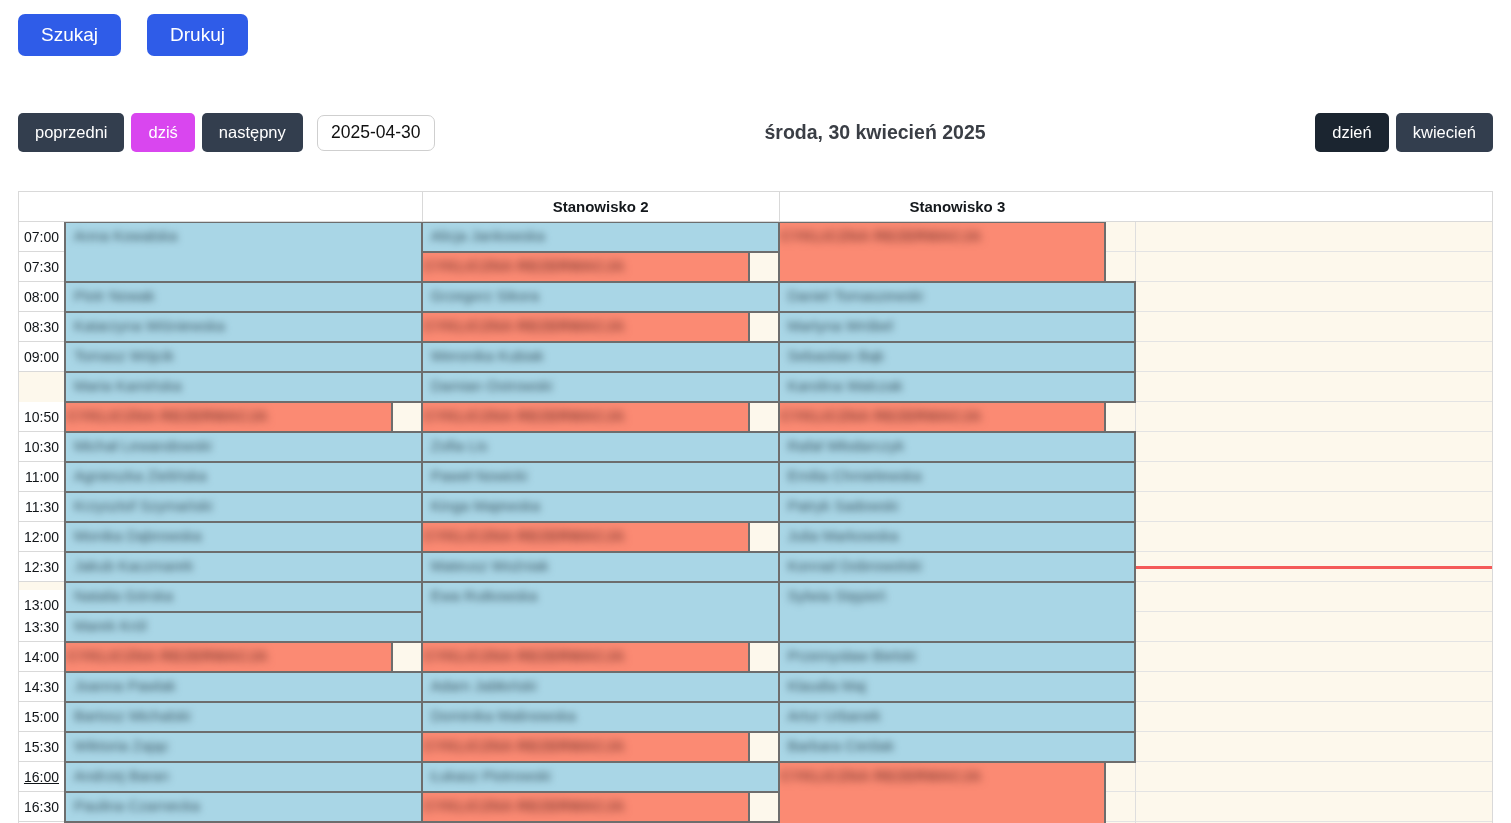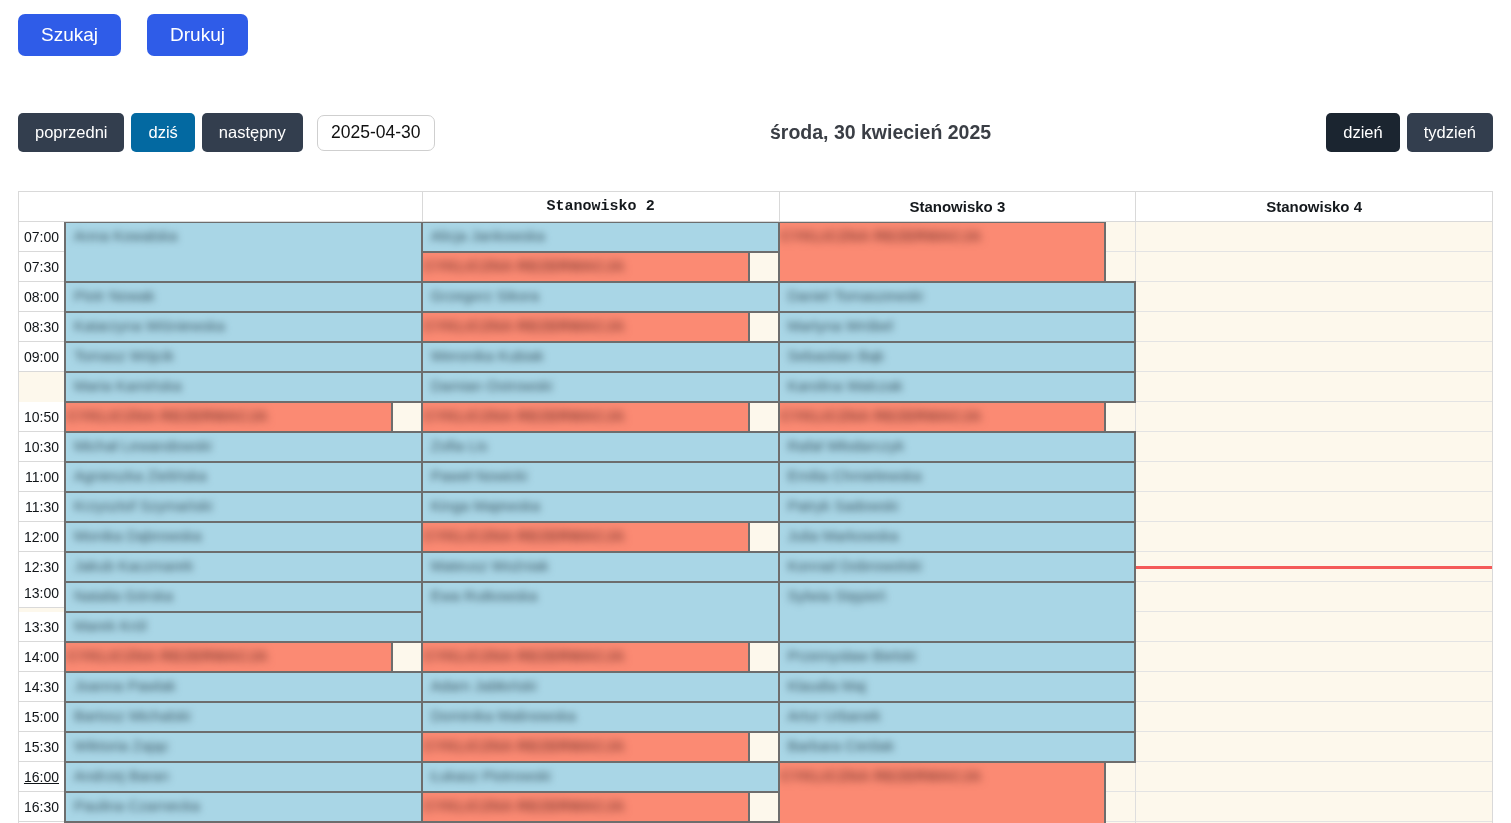--- a/index.html
+++ b/index.html
@@ -13,21 +13,21 @@
     background:#2f5ce8;color:#fff;border:none;border-radius:7px;
     font-size:19px;padding:10px 23px;font-family:inherit;cursor:pointer;
   }
   
   .toolbar{position:absolute;left:18px;right:18px;top:113px;display:flex;align-items:center;}
   .nav-group{display:flex;gap:7px;align-items:center;}
   .btn-dark{
     background:#333e4e;color:#fff;border:none;border-radius:5px;
     font-size:16.5px;padding:10px 17px;font-family:inherit;cursor:pointer;
   }
-  .btn-gray{background:#0369a1;}
+  .btn-gray{background:#d946ef;}
   .btn-black{background:#1b2530;}
   .date-input{
     width:118px;height:36px;border:1px solid #cfcfcf;border-radius:7px;
     font-size:17.5px;text-align:center;margin-left:7px;font-family:inherit;
     color:#111;box-sizing:border-box;background:#fff;
   }
   .view-title{flex:1;text-align:center;font-size:19.5px;font-weight:700;color:#3a3e45;}
   
   .calendar{
     position:absolute;left:18px;top:191px;width:1475px;box-sizing:border-box;
@@ -72,29 +72,28 @@
 <div class="toolbar">
   <div class="nav-group">
     <button class="btn-dark">poprzedni</button>
     <button class="btn-dark btn-gray">dziś</button>
     <button class="btn-dark">następny</button>
     <input class="date-input" value="2025-04-30" style="">
   </div>
   <div class="view-title">środa, 30 kwiecień 2025</div>
   <div class="nav-group">
     <button class="btn-dark btn-black">dzień</button>
-    <button class="btn-dark">tydzień</button>
+    <button class="btn-dark">kwiecień</button>
   </div>
 </div>
 
 <div class="calendar">
   <div class="cal-header" id="cal-header">
-      <div class="cal-head-cell" style="left: 402.75px; width: 356.75px; font-family: Liberation Mono, monospace;">Stanowisko 2</div>
+      <div class="cal-head-cell" style="left: 402.75px; width: 356.75px;">Stanowisko 2</div>
       <div class="cal-head-cell" style="left: 759.5px; width: 356.75px;">Stanowisko 3</div>
-      <div class="cal-head-cell" style="left: 1116.25px; width: 356.75px;">Stanowisko 4</div>
     </div>
   <div class="cal-body" id="cal-body">
       <div class="slot-cell" style="left: 46px; top: 0px; width: 356.75px;"></div>
       <div class="slot-cell" style="left: 402.75px; top: 0px; width: 356.75px;"></div>
       <div class="slot-cell" style="left: 759.5px; top: 0px; width: 356.75px;"></div>
       <div class="slot-cell" style="left: 1116.25px; top: 0px; width: 356.75px;"></div>
       <div class="time-cell" style="top: 0px;">07:00</div>
       <div class="slot-cell" style="left: 46px; top: 30px; width: 356.75px;"></div>
       <div class="slot-cell" style="left: 402.75px; top: 30px; width: 356.75px;"></div>
       <div class="slot-cell" style="left: 759.5px; top: 30px; width: 356.75px;"></div>
@@ -147,21 +146,21 @@
       <div class="time-cell" style="top: 300px; text-align: center;">12:00</div>
       <div class="slot-cell" style="left: 46px; top: 330px; width: 356.75px;"></div>
       <div class="slot-cell" style="left: 402.75px; top: 330px; width: 356.75px;"></div>
       <div class="slot-cell" style="left: 759.5px; top: 330px; width: 356.75px;"></div>
       <div class="slot-cell" style="left: 1116.25px; top: 330px; width: 356.75px;"></div>
       <div class="time-cell" style="top: 330px; text-align: right;">12:30</div>
       <div class="slot-cell" style="left: 46px; top: 360px; width: 356.75px;"></div>
       <div class="slot-cell" style="left: 402.75px; top: 360px; width: 356.75px;"></div>
       <div class="slot-cell" style="left: 759.5px; top: 360px; width: 356.75px;"></div>
       <div class="slot-cell" style="left: 1116.25px; top: 360px; width: 356.75px;"></div>
-      <div class="time-cell" style="top: 356px; text-align: right;">13:00</div>
+      <div class="time-cell" style="top: 368px; text-align: right;">13:00</div>
       <div class="slot-cell" style="left: 46px; top: 390px; width: 356.75px;"></div>
       <div class="slot-cell" style="left: 402.75px; top: 390px; width: 356.75px;"></div>
       <div class="slot-cell" style="left: 759.5px; top: 390px; width: 356.75px;"></div>
       <div class="slot-cell" style="left: 1116.25px; top: 390px; width: 356.75px;"></div>
       <div class="time-cell" style="top: 390px;">13:30</div>
       <div class="slot-cell" style="left: 46px; top: 420px; width: 356.75px;"></div>
       <div class="slot-cell" style="left: 402.75px; top: 420px; width: 356.75px;"></div>
       <div class="slot-cell" style="left: 759.5px; top: 420px; width: 356.75px;"></div>
       <div class="slot-cell" style="left: 1116.25px; top: 420px; width: 356.75px;"></div>
       <div class="time-cell" style="top: 420px;">14:00</div>

